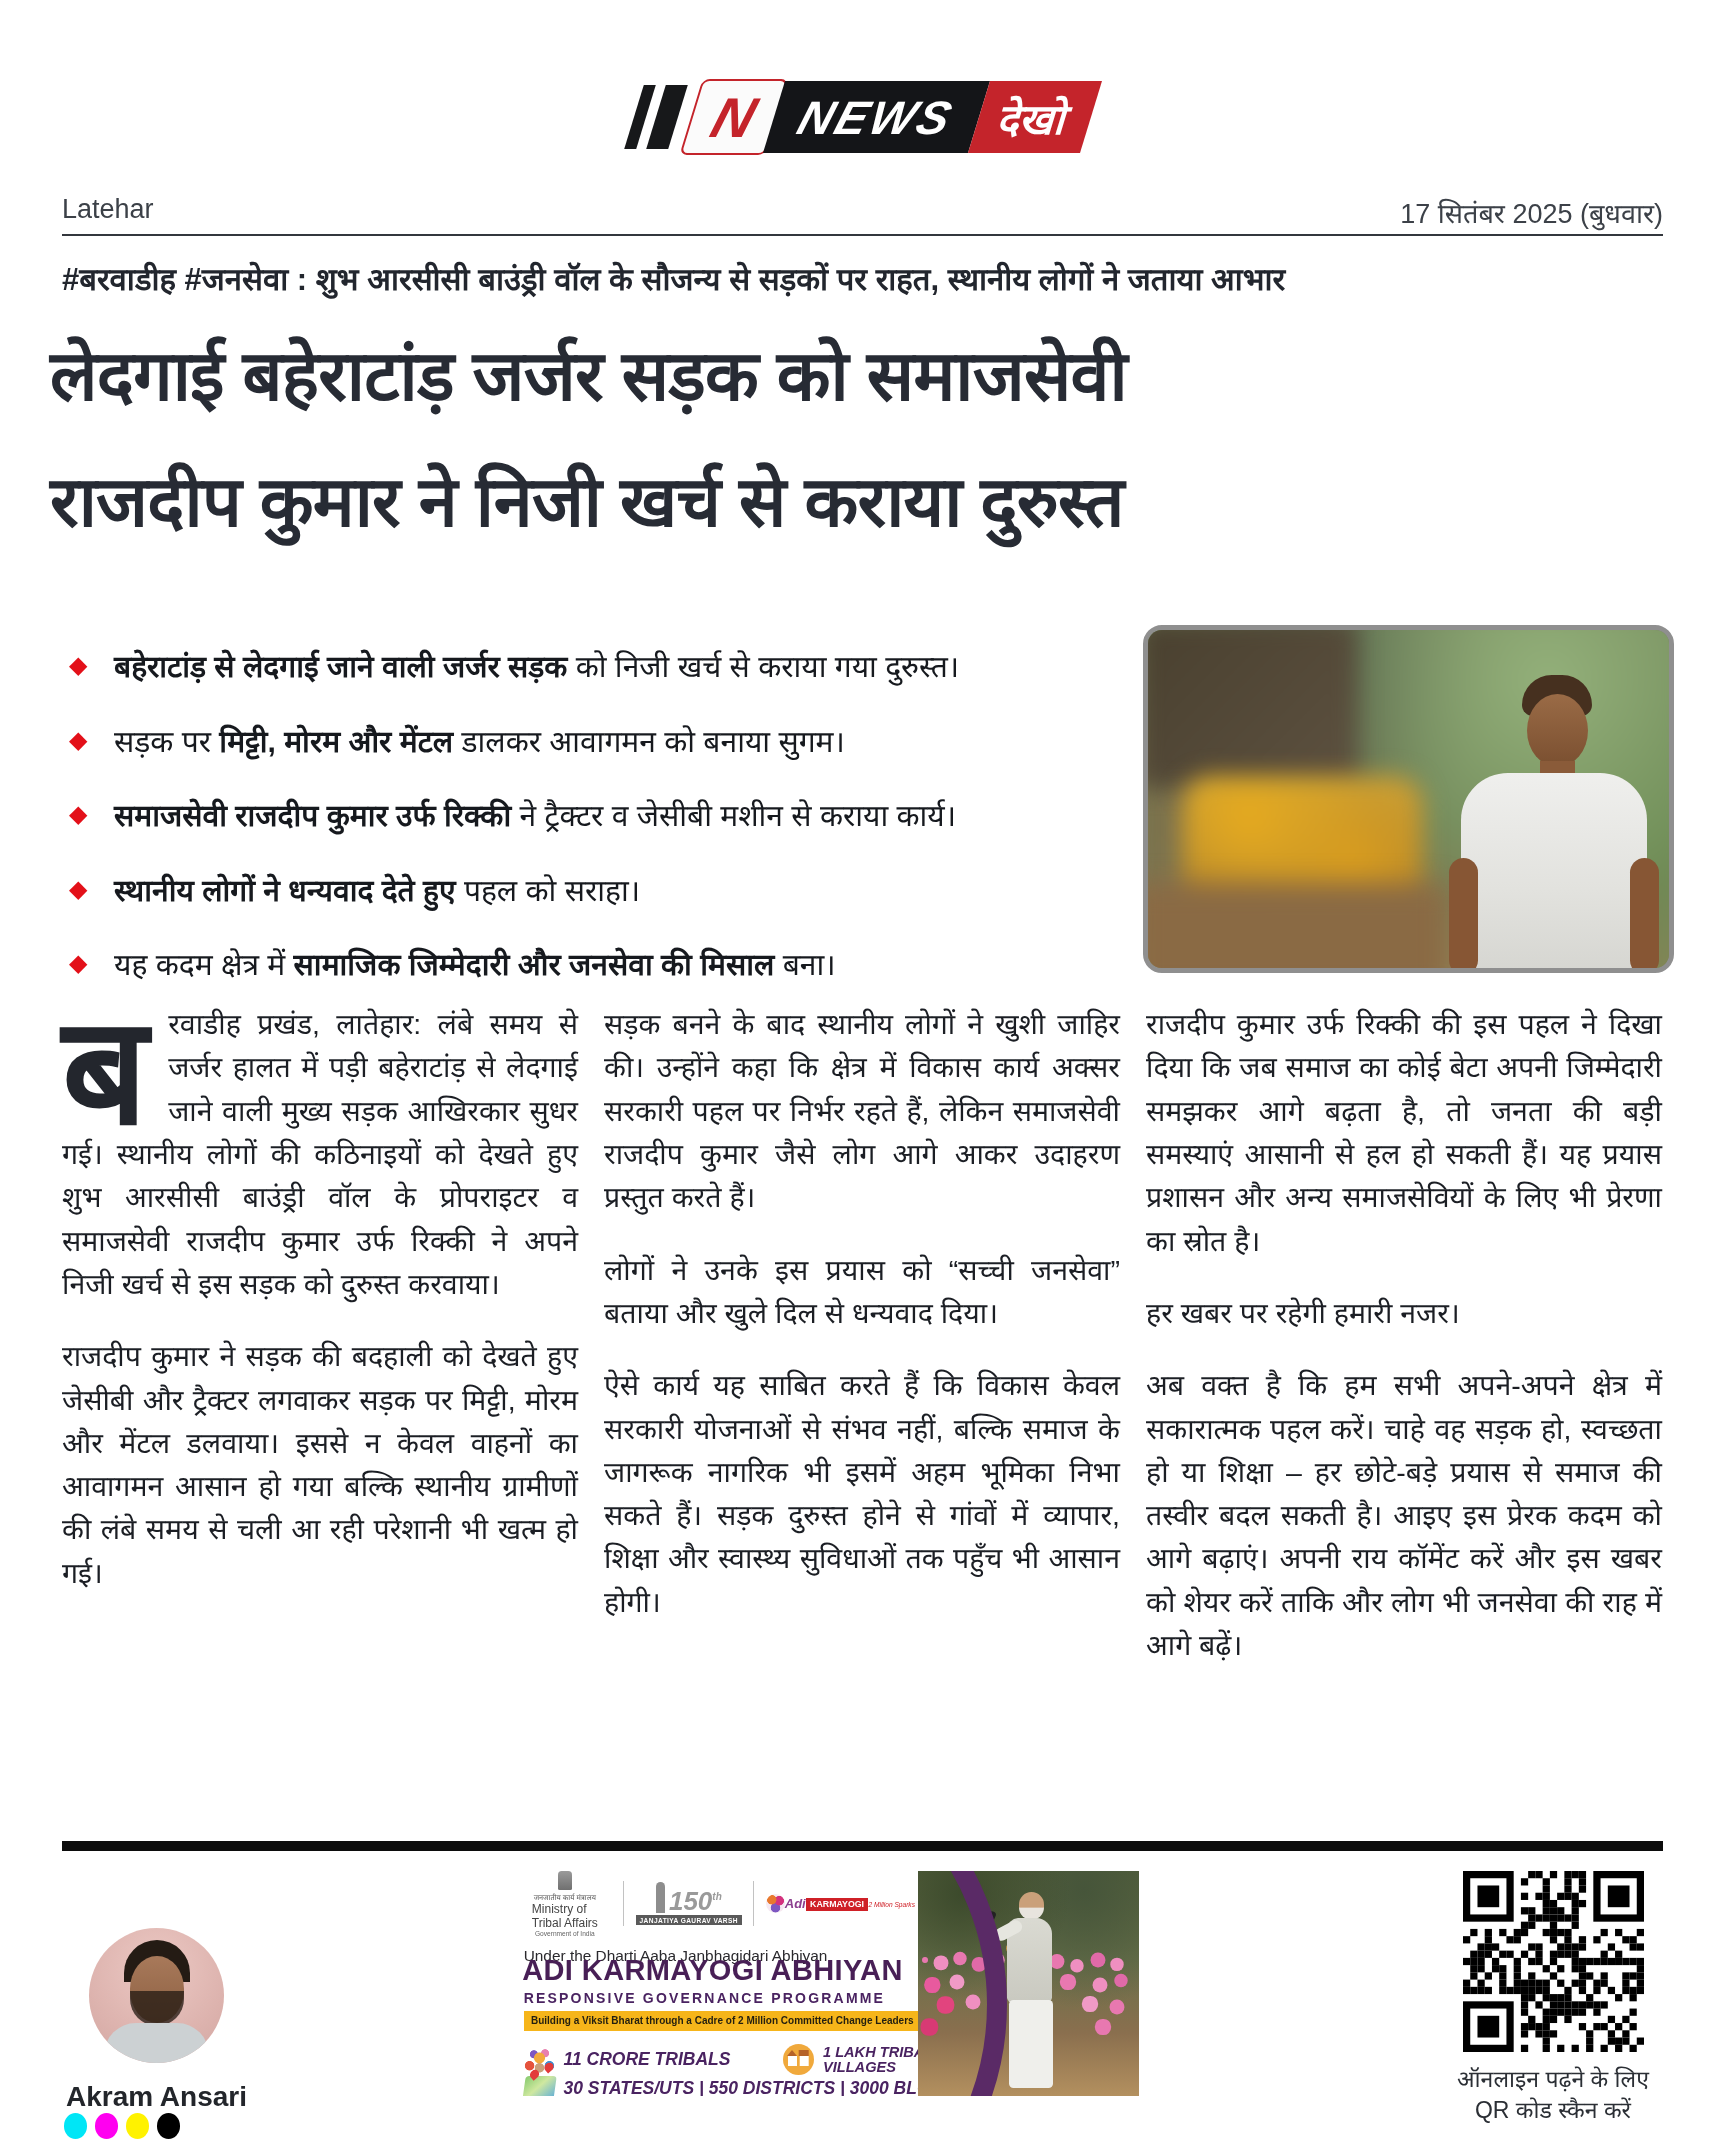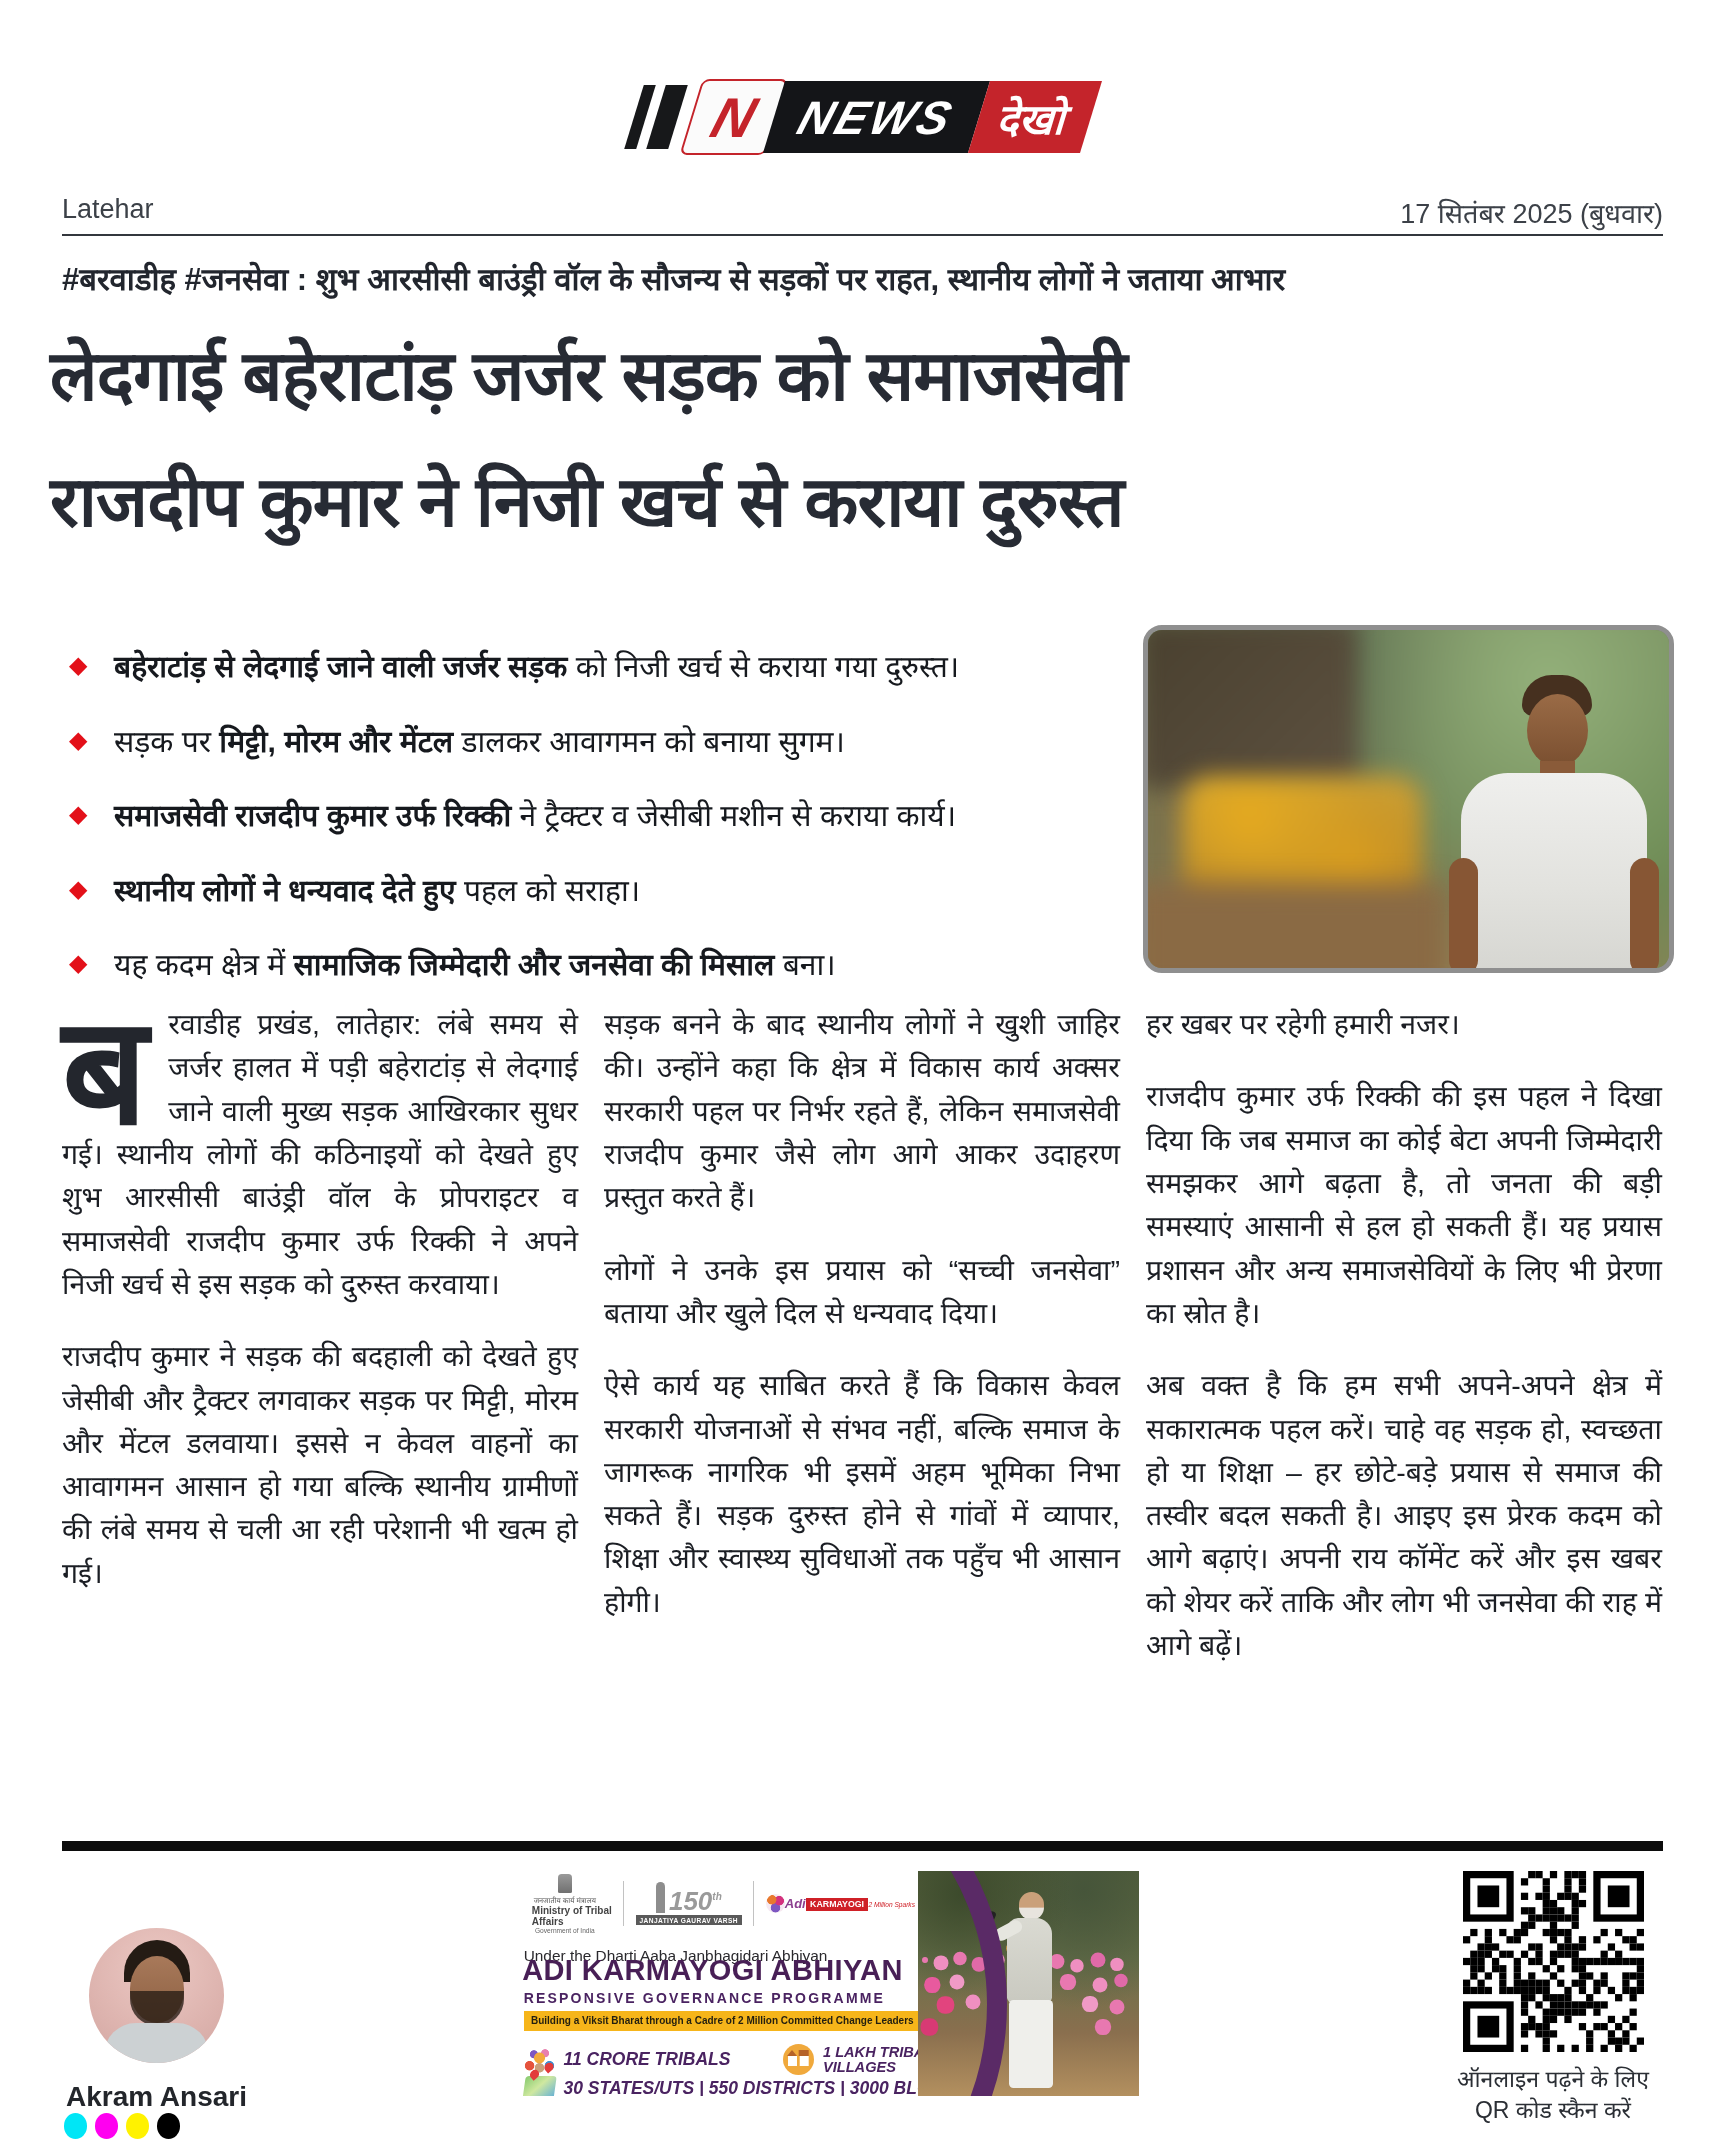--- a/index.html
+++ b/index.html
@@ -86,21 +86,21 @@
   .cmyk{position:absolute;left:64px;top:2113px;display:flex;gap:8px;}
   .dot{width:23px;height:25.6px;border-radius:50%;}
   .dot.c{background:#00e6f6;} .dot.m{background:#ff00f0;} .dot.y{background:#fff200;} .dot.k{background:#000;}
 
   
   .ad{position:absolute;left:512px;top:1871px;width:627px;height:225px;background:#fff;overflow:hidden;}
   .ad-logos{position:absolute;left:5.8px;top:4.4px;display:flex;align-items:center;gap:11.7px;height:57px;}
   .lg1{display:flex;flex-direction:column;align-items:center;width:94px;}
   .emblem{width:14.6px;height:19px;background:linear-gradient(#9a9a9a,#707070);border-radius:3.7px 3.7px 1.5px 1.5px;}
   .lg1 .t1{font-size:7.3px;color:#555;margin-top:1.5px;}
-  .lg1 .t2{font-size:10px;font-weight:700;color:#444;padding-left:14px;}
+  .lg1 .t2{font-size:12px;font-weight:400;color:#444;padding-left:14px;}
   .lg1 .t3{font-size:6.6px;color:#666;}
   .vd{width:0.7px;height:45px;background:#c2c2c2;}
   .lg2{display:flex;flex-direction:column;align-items:center;}
   .lg2-row{display:flex;align-items:flex-end;gap:3.7px;}
   .statue{width:9.5px;height:31px;background:#8d8d8d;border-radius:4.4px 4.4px 0 0;}
   .l150{font-size:26px;font-weight:800;font-style:italic;color:#9a9a9a;line-height:0.9;}
   .l150 sup{font-size:10px;}
   .lg2 .t1{font-size:6.6px;font-weight:700;color:#fff;background:#5a5a5a;padding:1.5px 3.7px;margin-top:2.2px;letter-spacing:0.4px;}
   .lg3{display:flex;flex-direction:row;align-items:center;text-align:center;}
   .spark{width:19px;height:19px;border-radius:50%;
@@ -234,22 +234,22 @@
     <div class="col">
       <p><span class="dropcap">ब</span><span>रवाडीह प्रखंड, लातेहार: लंबे समय से जर्जर हालत में पड़ी बहेराटांड़ से लेदगाई जाने वाली मुख्य सड़क आखिरकार सुधर गई। स्थानीय लोगों की कठिनाइयों को देखते हुए शुभ आरसीसी बाउंड्री वॉल के प्रोपराइटर व समाजसेवी राजदीप कुमार उर्फ रिक्की ने अपने निजी खर्च से इस सड़क को दुरुस्त करवाया।</span></p>
       <p>राजदीप कुमार ने सड़क की बदहाली को देखते हुए जेसीबी और ट्रैक्टर लगवाकर सड़क पर मिट्टी, मोरम और मेंटल डलवाया। इससे न केवल वाहनों का आवागमन आसान हो गया बल्कि स्थानीय ग्रामीणों की लंबे समय से चली आ रही परेशानी भी खत्म हो गई।</p>
     </div>
     <div class="col">
       <p>सड़क बनने के बाद स्थानीय लोगों ने खुशी जाहिर की। उन्होंने कहा कि क्षेत्र में विकास कार्य अक्सर सरकारी पहल पर निर्भर रहते हैं, लेकिन समाजसेवी राजदीप कुमार जैसे लोग आगे आकर उदाहरण प्रस्तुत करते हैं।</p>
       <p>लोगों ने उनके इस प्रयास को “सच्ची जनसेवा” बताया और खुले दिल से धन्यवाद दिया।</p>
       <p>ऐसे कार्य यह साबित करते हैं कि विकास केवल सरकारी योजनाओं से संभव नहीं, बल्कि समाज के जागरूक नागरिक भी इसमें अहम भूमिका निभा सकते हैं। सड़क दुरुस्त होने से गांवों में व्यापार, शिक्षा और स्वास्थ्य सुविधाओं तक पहुँच भी आसान होगी।</p>
     </div>
     <div class="col">
+      <p>राजदीप कुमार उर्फ रिक्की की इस पहल ने दिखा दिया कि जब समाज का कोई बेटा अपनी जिम्मेदारी समझकर आगे बढ़ता है, तो जनता की बड़ी समस्याएं आसानी से हल हो सकती हैं। यह प्रयास प्रशासन और अन्य समाजसेवियों के लिए भी प्रेरणा का स्रोत है।</p>
       <p>हर खबर पर रहेगी हमारी नजर।</p>
-      <p>राजदीप कुमार उर्फ रिक्की की इस पहल ने दिखा दिया कि जब समाज का कोई बेटा अपनी जिम्मेदारी समझकर आगे बढ़ता है, तो जनता की बड़ी समस्याएं आसानी से हल हो सकती हैं। यह प्रयास प्रशासन और अन्य समाजसेवियों के लिए भी प्रेरणा का स्रोत है।</p>
       <p>अब वक्त है कि हम सभी अपने-अपने क्षेत्र में सकारात्मक पहल करें। चाहे वह सड़क हो, स्वच्छता हो या शिक्षा – हर छोटे-बड़े प्रयास से समाज की तस्वीर बदल सकती है। आइए इस प्रेरक कदम को आगे बढ़ाएं। अपनी राय कॉमेंट करें और इस खबर को शेयर करें ताकि और लोग भी जनसेवा की राह में आगे बढ़ें।</p>
     </div>
   </div>
 
   <div class="bottomRule"></div>
 
   <div class="author">
     <div class="avatar">
       <div class="av-hair"></div>
       <div class="av-face"></div>

